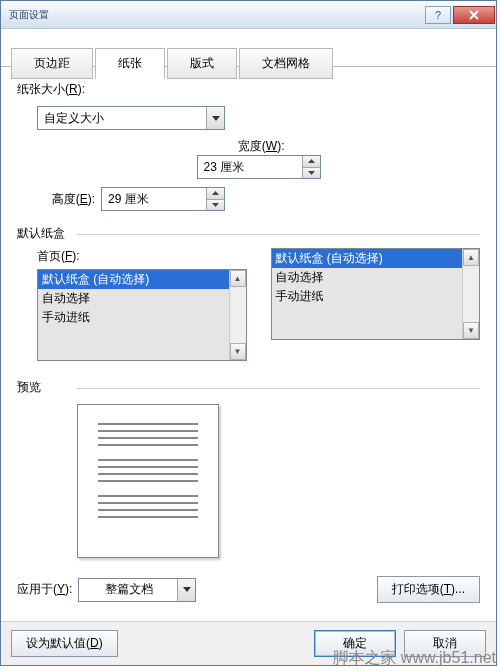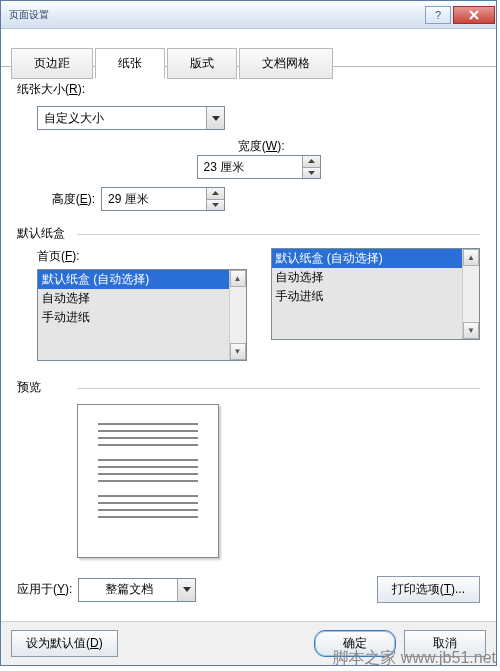--- a/index.html
+++ b/index.html
@@ -204,19 +204,19 @@
       </div>
     </div>
 
   </div>
 
   <div class="footer">
     <div class="btn">
       <span>设为默认值(</span><span class="u">D</span><span>)</span>
     </div>
     <div class="spacer"></div>
-    <div class="btn primary" style="padding:4px 28px;border-radius:11px;">确定</div>
+    <div class="btn primary" style="padding:4px 28px;">确定</div>
     <div class="btn" style="padding:4px 28px;">取消</div>
   </div>
 
 </div>
 
 <div class="watermark">脚本之家  www.jb51.net</div>
 
 </body></html>

